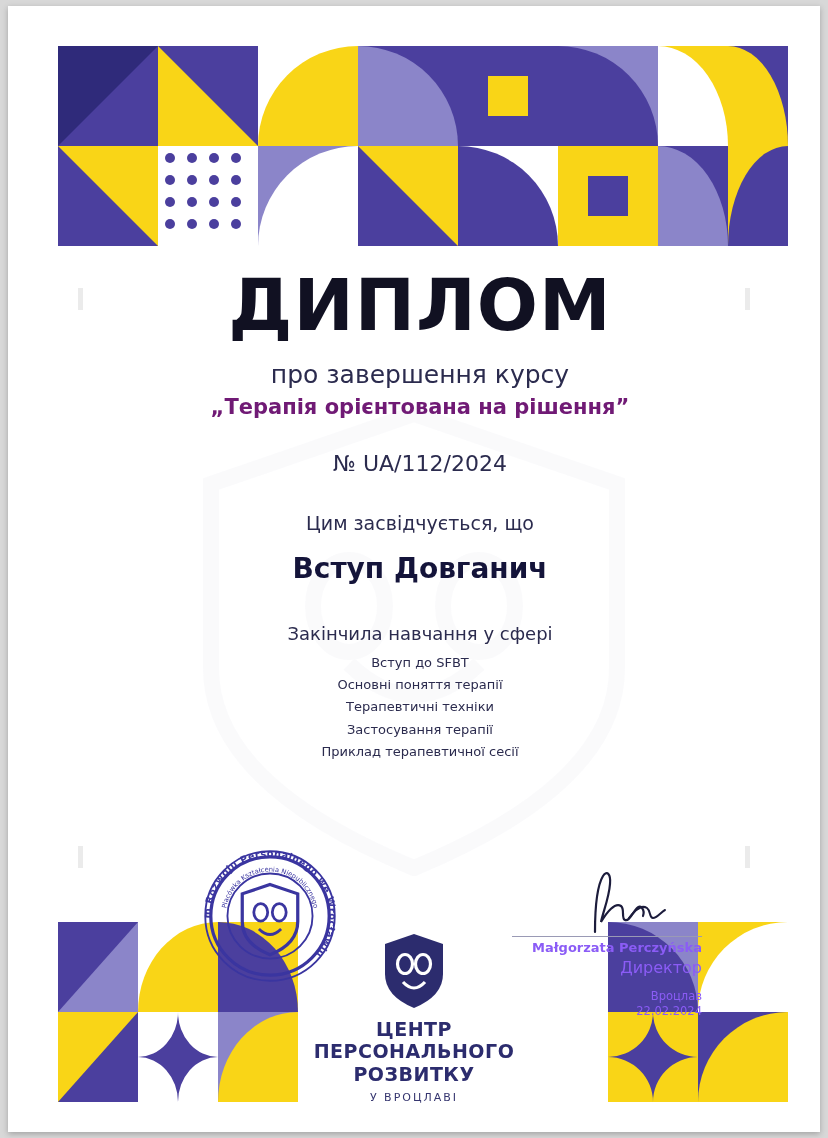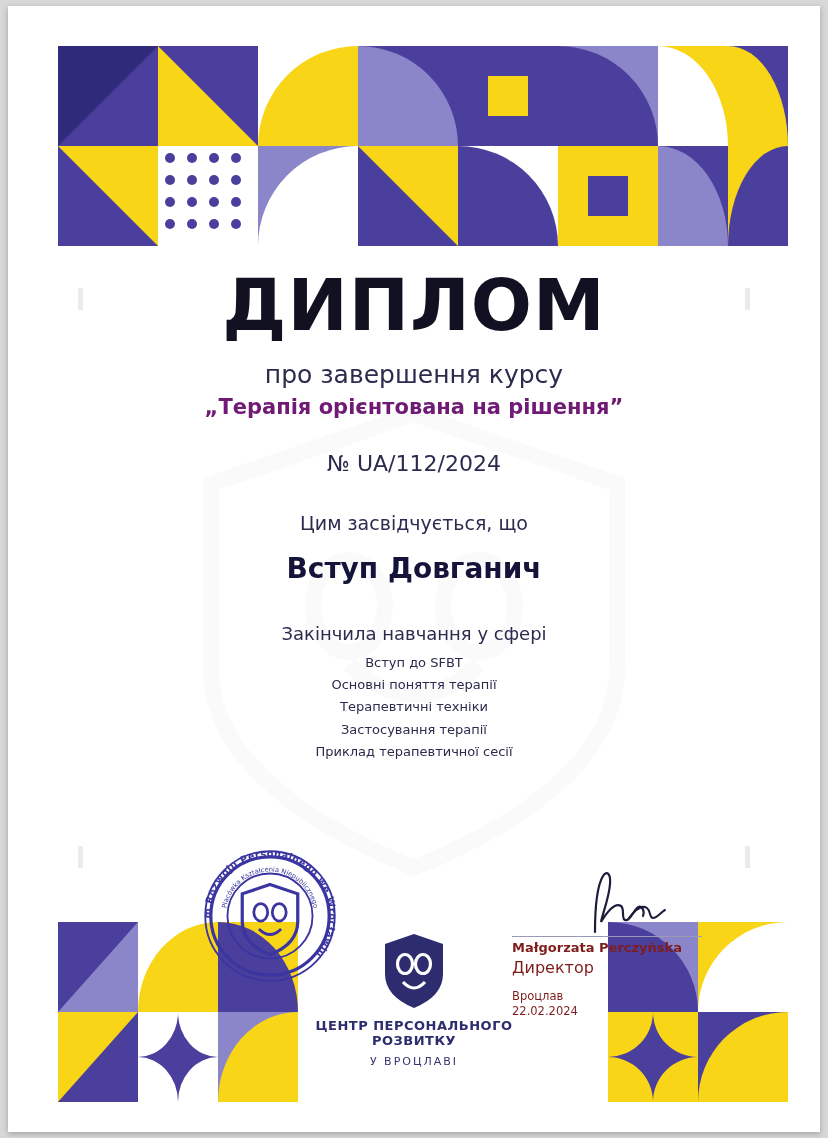--- a/index.html
+++ b/index.html
@@ -66,21 +66,21 @@
     background: #ebebeb;
   }
   .tick-l1 { left: 70px;  top: 282px; height: 22px; }
   .tick-l2 { left: 70px;  top: 840px; height: 22px; }
   .tick-r1 { right: 70px; top: 282px; height: 22px; }
   .tick-r2 { right: 70px; top: 840px; height: 22px; }
 
   
   .content {
     position: absolute;
-    left: 0;
+    left: 6px;
     top: 262px;
     width: 100%;
     text-align: center;
     color: #1b1b3a;
   }
   .title {
     font-size: 72px;
     font-weight: 700;
     letter-spacing: 1px;
     color: #111122;
@@ -139,40 +139,40 @@
     position: absolute;
     left: 50%;
     transform: translateX(-50%);
     top: 926px;
     width: 210px;
     text-align: center;
     color: #2c2c6e;
   }
   .logo-mark { width: 64px; height: 78px; margin: 0 auto 8px; display: block; }
   .logo-line1 {
-    font-size: 13px;
+    font-size: 19px;
     font-weight: 700;
     letter-spacing: 0.5px;
     line-height: 1.18;
   }
   .logo-line2 {
     font-size: 11px;
     letter-spacing: 2px;
     margin-top: 6px;
     color: #35356f;
   }
 
   
   .signature {
     position: absolute;
     right: 118px;
     top: 862px;
     width: 190px;
-    text-align: left;
-    color: #7f1d1d;
+    text-align: right;
+    color: #8b5cf6;
   }
   .sig-mark { height: 66px; display: block; margin: 0 auto 2px; }
   .sig-name {
     font-size: 13px;
     font-weight: 700;
     border-top: 1px solid #9a9ab5;
     padding-top: 3px;
   }
   .sig-role { font-size: 16px; margin-top: 3px; }
   .sig-city { font-size: 11.5px; margin-top: 12px; }

